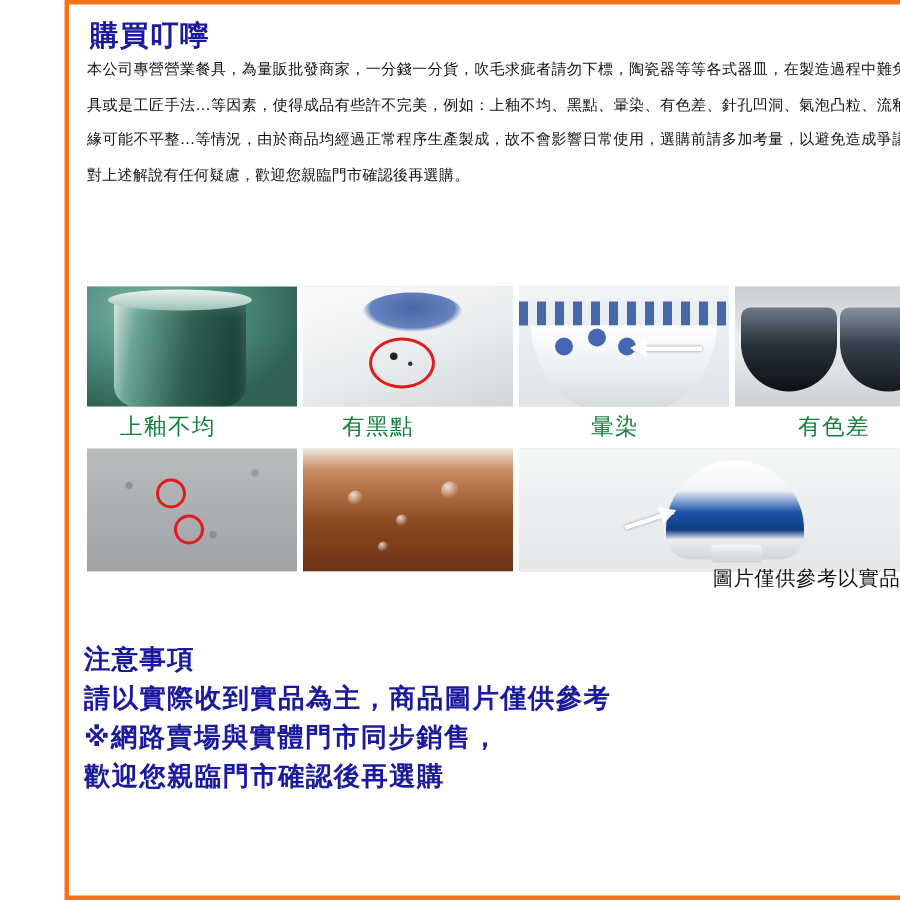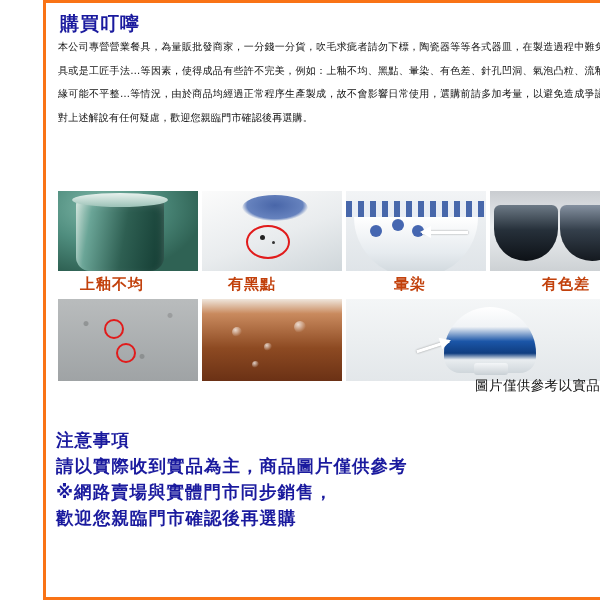--- a/index.html
+++ b/index.html
@@ -64,22 +64,22 @@
     position: relative;
     width: 140px;
     height: 80px;
     overflow: hidden;
     background: #d8d8d8;
   }
   .cell.tall { height: 82px; }
   .cap {
     position: absolute;
     font-size: 15px;
-    font-weight: bold;
-    color: #c2410c;
+    font-weight: normal;
+    color: #15803d;
     letter-spacing: 1px;
     white-space: nowrap;
   }
 
   
   .ph1 {
     width: 100%; height: 100%;
     background:
       radial-gradient(ellipse at 30% 20%, #7fb7a8 0%, #4f8d7e 40%, #2f6254 75%),
       #3c6f62;
@@ -295,21 +295,21 @@
           <div class="b l"></div>
           <div class="b r"></div>
         </div>
       </div>
     </div>
 
     <div style="position:relative;height:26px">
       <div class="cap" style="left:22px;top:4px">上釉不均</div>
       <div class="cap" style="left:170px;top:4px">有黑點</div>
       <div class="cap" style="left:336px;top:4px">暈染</div>
-      <div class="cap" style="left:484px;top:4px">有色差</div>
+      <div class="cap" style="left:474px;top:4px">有色差</div>
     </div>
 
     <div class="prow" style="margin-top:2px">
 
       <div class="cell tall">
         <div class="ph5">
           <div class="r1"></div>
           <div class="r2"></div>
         </div>
       </div>

